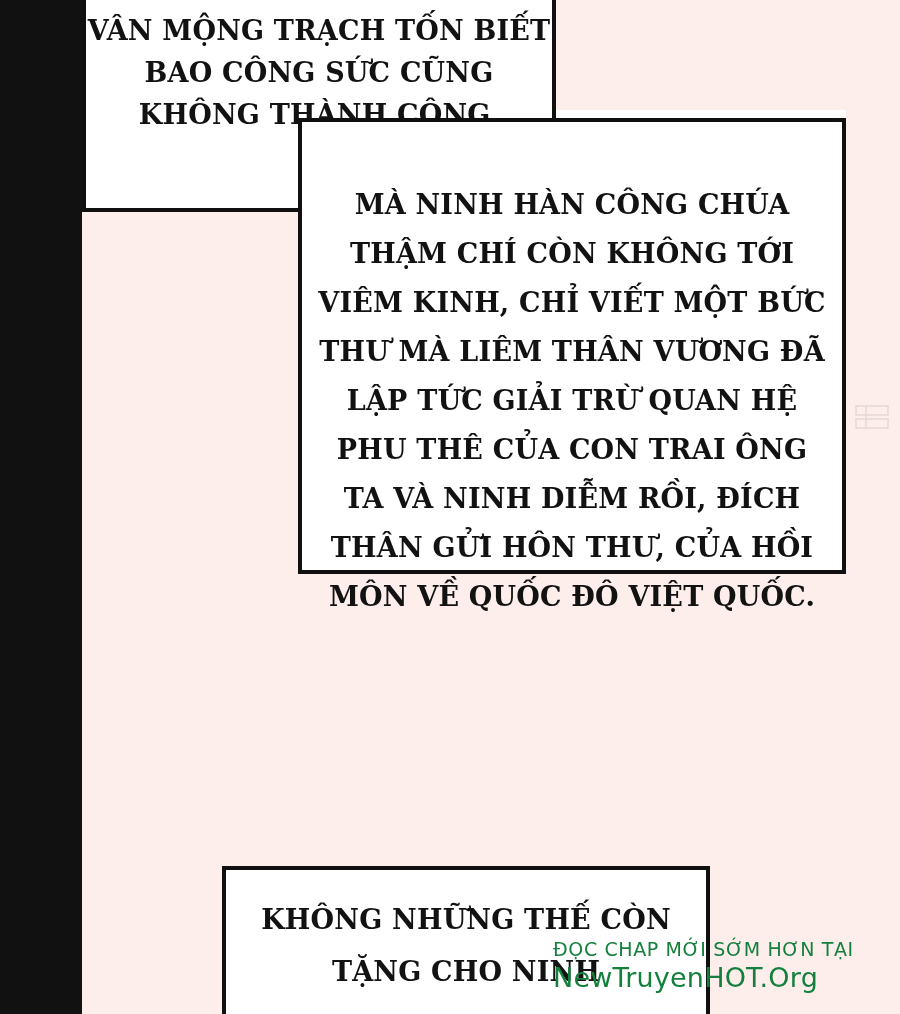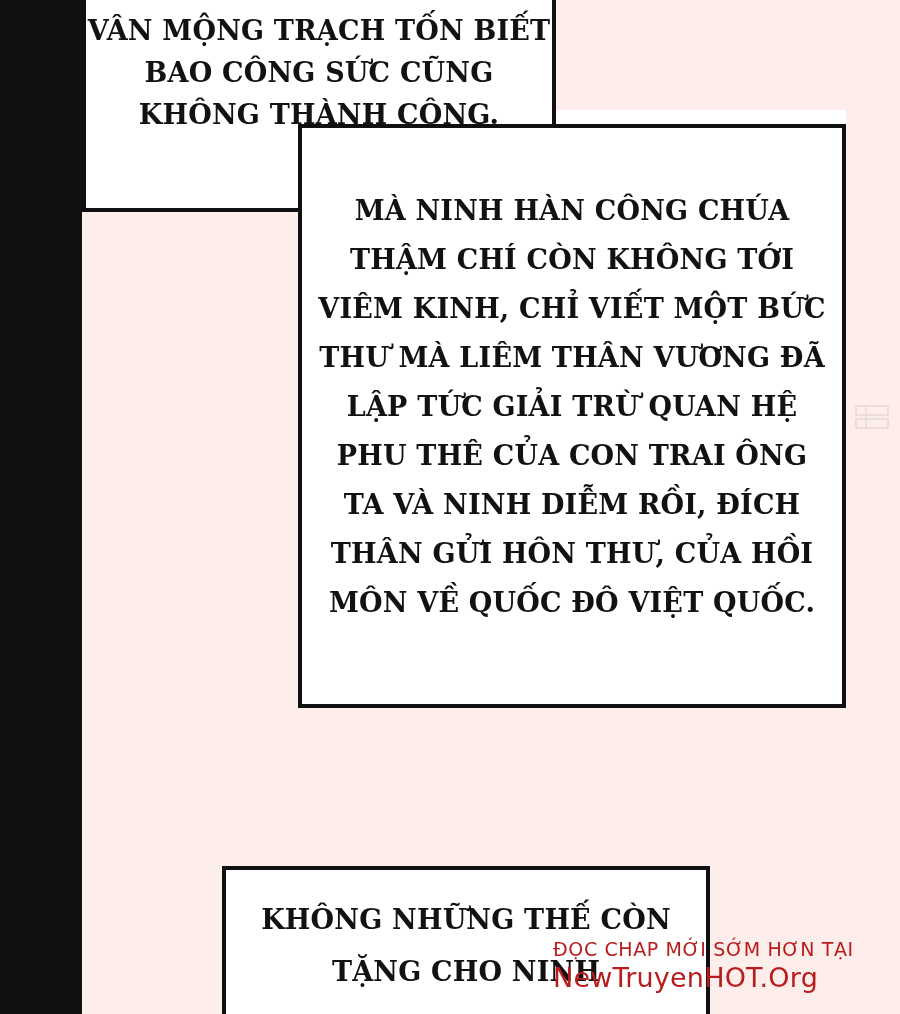--- a/index.html
+++ b/index.html
@@ -69,23 +69,23 @@
     left: 0;
     right: 0;
     top: 76px;
     font-size: 27px;
     line-height: 42px;
   }
 
   
   #bubble-main {
     left: 298px;
-    top: 124px;
+    top: 118px;
     width: 548px;
-    height: 584px;
+    height: 456px;
   }
   #bubble-main .bubble-text {
     position: absolute;
     left: 16px;
     right: 16px;
     top: 58px;
     font-size: 27px;
     line-height: 49px;
   }
 
@@ -111,21 +111,21 @@
     left: 852px;
     top: 398px;
     width: 40px;
     height: 40px;
     opacity: 0.22;
   }
 
   
   .watermark {
     position: absolute;
-    color: #b91c1c;
+    color: #15803d;
     font-family: "DejaVu Sans", sans-serif;
     white-space: nowrap;
     pointer-events: none;
   }
   #watermark-line1 {
     left: 553px;
     top: 938px;
     font-size: 19px;
     letter-spacing: 0.6px;
   }

